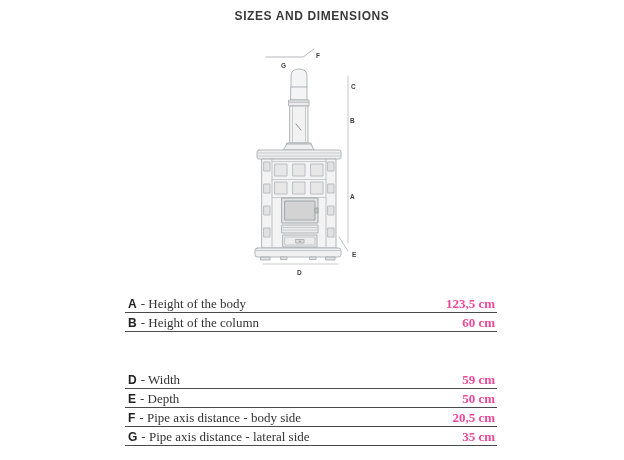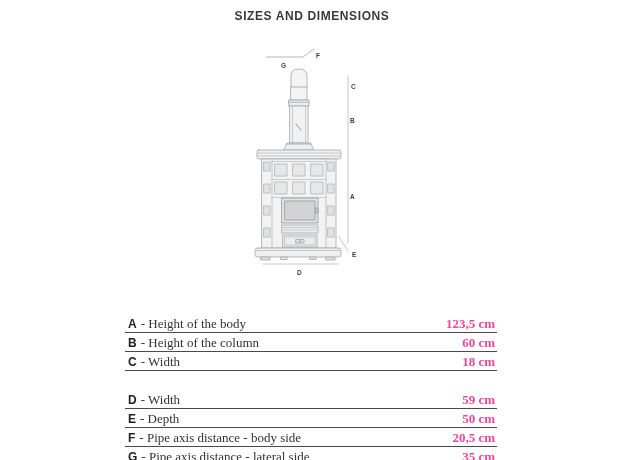--- a/index.html
+++ b/index.html
@@ -3,21 +3,21 @@
 <meta charset="utf-8">
 <style>
   html,body{margin:0;padding:0;background:#ffffff;}
   #page{position:relative;width:520px;height:460px;background:#ffffff;overflow:hidden;
         font-family:"Liberation Sans",sans-serif;}
   .title{position:absolute;top:9px;left:0;width:624px;text-align:center;
          font-size:12px;font-weight:bold;letter-spacing:.6px;color:#3a3a3a;}
   
   .drawing{position:absolute;left:250px;top:45px;width:120px;height:240px;}
   
-  .dims-table{position:absolute;left:125px;width:372px;margin-top:20px;}
+  .dims-table{position:absolute;left:125px;width:372px;}
   .dims-table .row{display:flex;justify-content:space-between;align-items:baseline;
                    height:18px;border-bottom:1px solid #4a4a4a;padding:0 2px 0 3px;box-sizing:content-box;}
   .row .desc{white-space:nowrap;}
   .row .letter{font-family:"Liberation Sans",sans-serif;font-weight:bold;font-size:12px;color:#212121;}
   .row .label{font-family:"Liberation Serif",serif;font-size:13px;color:#333333;margin-left:4px;}
   .row .value{font-family:"Liberation Serif",serif;font-weight:bold;font-size:13px;color:#ec4899;white-space:nowrap;}
   text.dim{font-family:"Liberation Sans",sans-serif;font-weight:bold;font-size:6.5px;fill:#3f3f3f;}
 </style>
 </head>
 <body>
@@ -124,24 +124,20 @@
 
   <div class="dims-table" style="top:294px">
     <div class="row">
       <span class="desc"><b class="letter">A</b><span class="label">- Height of the body</span></span>
       <span class="value">123,5 cm</span>
     </div>
     <div class="row">
       <span class="desc"><b class="letter">B</b><span class="label">- Height of the column</span></span>
       <span class="value">60 cm</span>
     </div>
-    <div class="row">
-      <span class="desc"><b class="letter">C</b><span class="label">- Width</span></span>
-      <span class="value">18 cm</span>
-    </div>
   </div>
 
   <div class="dims-table" style="top:370px">
     <div class="row">
       <span class="desc"><b class="letter">D</b><span class="label">- Width</span></span>
       <span class="value">59 cm</span>
     </div>
     <div class="row">
       <span class="desc"><b class="letter">E</b><span class="label">- Depth</span></span>
       <span class="value">50 cm</span>

